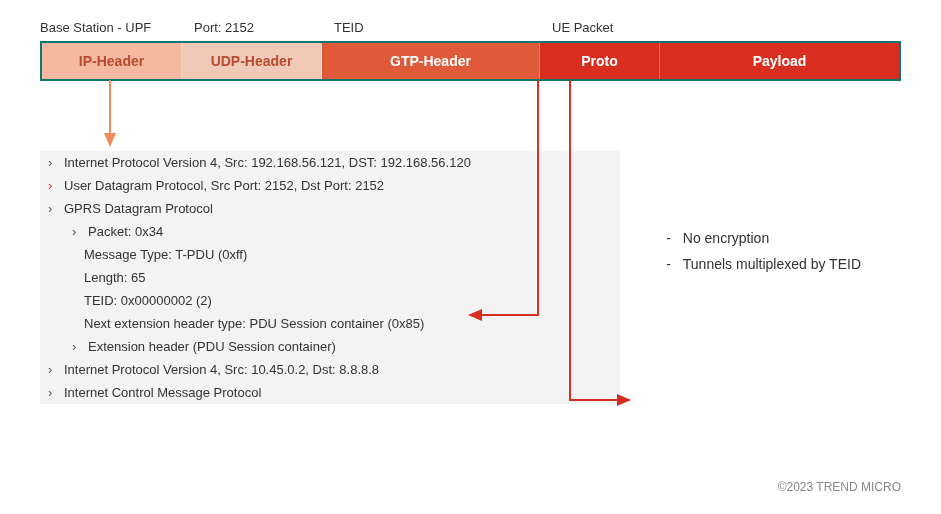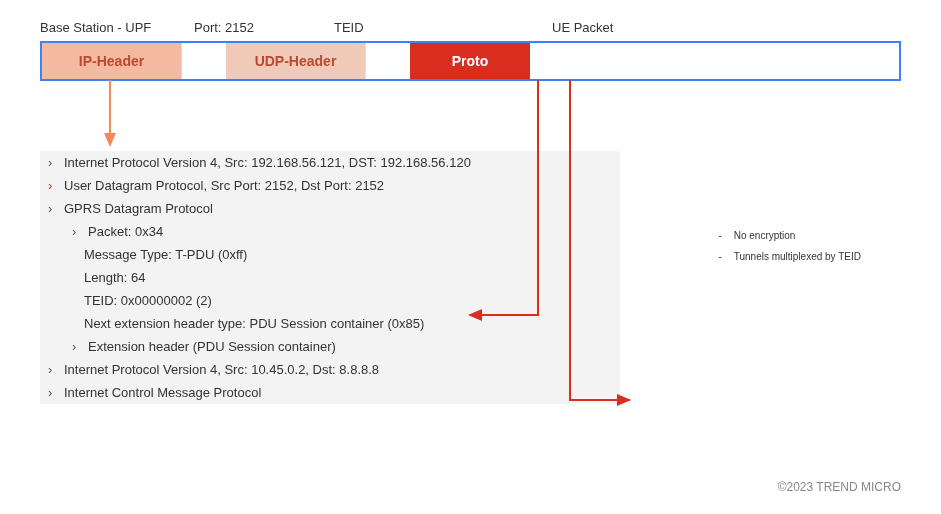--- a/index.html
+++ b/index.html
@@ -1,53 +1,55 @@
 <!DOCTYPE html>
 <html><head>
 <meta charset="utf-8">
 <style>
 * { box-sizing: border-box; margin: 0; padding: 0; }
 body { font-family: Arial, Helvetica, sans-serif; font-size: 13px; color: #333; width: 941px; height: 514px; position: relative; background: #fff; padding: 20px 40px; }
 .labels-row { display: flex; margin-bottom: 6px; font-size: 13px; color: #333; }
 .labels-row .lbl { white-space: nowrap; }
-.packet-row { display: flex; border: 2px solid #3b82f6; height: 40px; gap: 44px; }
+.packet-row { display: flex; border: 2px solid #0f766e; height: 40px; }
 .seg { display: flex; align-items: center; justify-content: center; font-weight: bold; font-size: 14px; border-right: 1px solid rgba(255,255,255,0.3); }
 .seg:last-child { border-right: none; }
 .seg-ip-outer { background: #f5b8a1; color: #b84a2f; width: 140px; }
 .seg-udp { background: #f0c9b8; color: #b84a2f; width: 140px; }
 .seg-gtp { background: #e05a3a; color: #fff; width: 218px; }
 .seg-ip-inner { background: #d92d20; color: #fff; width: 60px; }
 .seg-proto { background: #d92d20; color: #fff; width: 120px; }
 .seg-payload { background: #d92d20; color: #fff; flex: 1; }
 .dissect { margin-top: 70px; width: 580px; }
 .dissect-row { background: #f3f3f3; padding: 4px 8px; display: flex; align-items: center; gap: 6px; font-size: 13px; }
 .dissect-row.nested1 { padding-left: 32px; }
 .dissect-row.nested2 { padding-left: 44px; }
 .chevron { display: inline-block; width: 10px; color: #555; }
 .chevron.red { color: #d92d20; }
-.notes { position: absolute; right: 80px; top: 230px; font-size: 10px; }
+.notes { position: absolute; right: 80px; top: 230px; font-size: 14px; }
 .notes li { list-style: none; margin-bottom: 10px; }
 .notes li::before { content: "-"; margin-right: 12px; }
 .footer { position: absolute; bottom: 20px; right: 40px; font-size: 12px; color: #888; }
 svg.arrows { position: absolute; top: 0; left: 0; pointer-events: none; }
 </style>
 </head>
 <body>
 
 <div class="labels-row">
   <span class="lbl" style="width:140px">Base Station - UPF</span>
   <span class="lbl" style="width:140px;padding-left:14px">Port: 2152</span>
   <span class="lbl" style="width:218px;padding-left:14px">TEID</span>
   <span class="lbl" style="padding-left:14px">UE Packet</span>
 </div>
 
 <div class="packet-row">
   <div class="seg seg-ip-outer">IP-Header</div>
   <div class="seg seg-udp">UDP-Header</div>
+  <div class="seg seg-gtp">GTP-Header</div>
   <div class="seg seg-proto">Proto</div>
+  <div class="seg seg-payload">Payload</div>
 </div>
 
 <div class="dissect">
   <div class="dissect-row">
       <span class="chevron">›</span>
       <span>Internet Protocol Version 4, Src: 192.168.56.121, DST: 192.168.56.120</span>
     </div>
   <div class="dissect-row">
       <span class="chevron red">›</span>
       <span>User Datagram Protocol, Src Port: 2152, Dst Port: 2152</span>
@@ -57,21 +59,21 @@
       <span>GPRS Datagram Protocol</span>
     </div>
   <div class="dissect-row nested1">
       <span class="chevron">›</span>
       <span>Packet: 0x34</span>
     </div>
   <div class="dissect-row nested2">
       <span>Message Type: T-PDU (0xff)</span>
     </div>
   <div class="dissect-row nested2">
-      <span>Length: 64</span>
+      <span>Length: 65</span>
     </div>
   <div class="dissect-row nested2">
       <span>TEID: 0x00000002 (2)</span>
     </div>
   <div class="dissect-row nested2">
       <span>Next extension header type: PDU Session container (0x85)</span>
     </div>
   <div class="dissect-row nested1">
       <span class="chevron">›</span>
       <span>Extension header (PDU Session container)</span>

